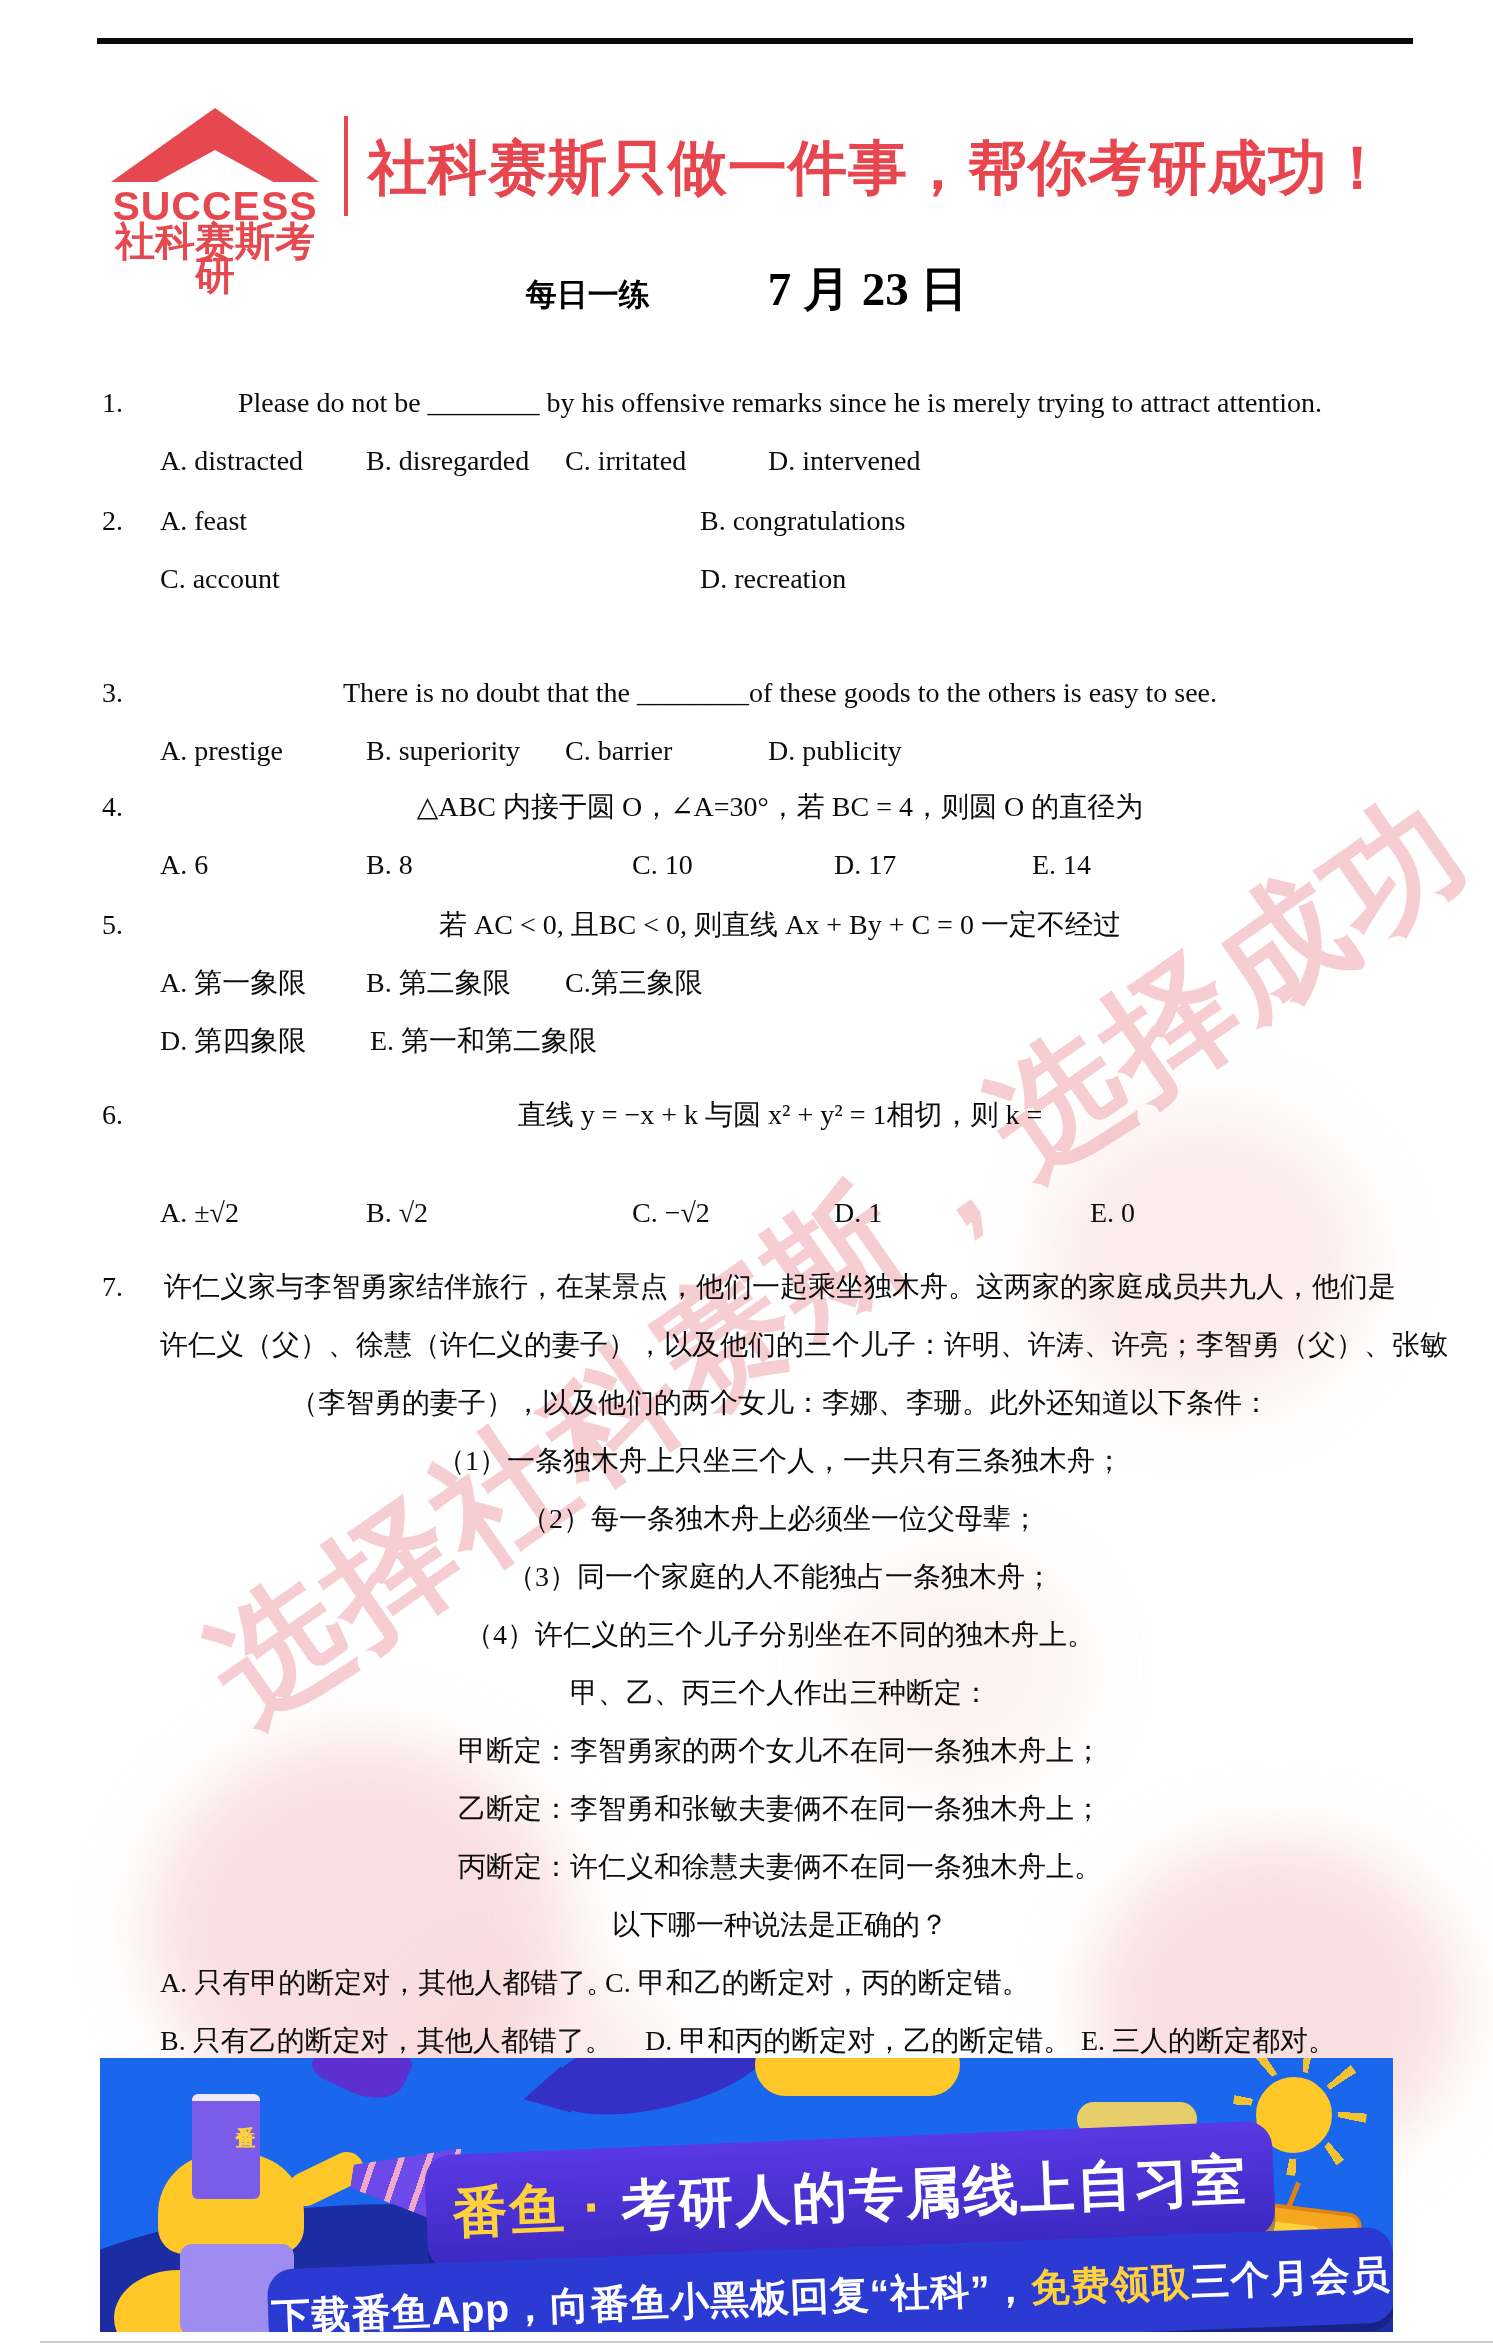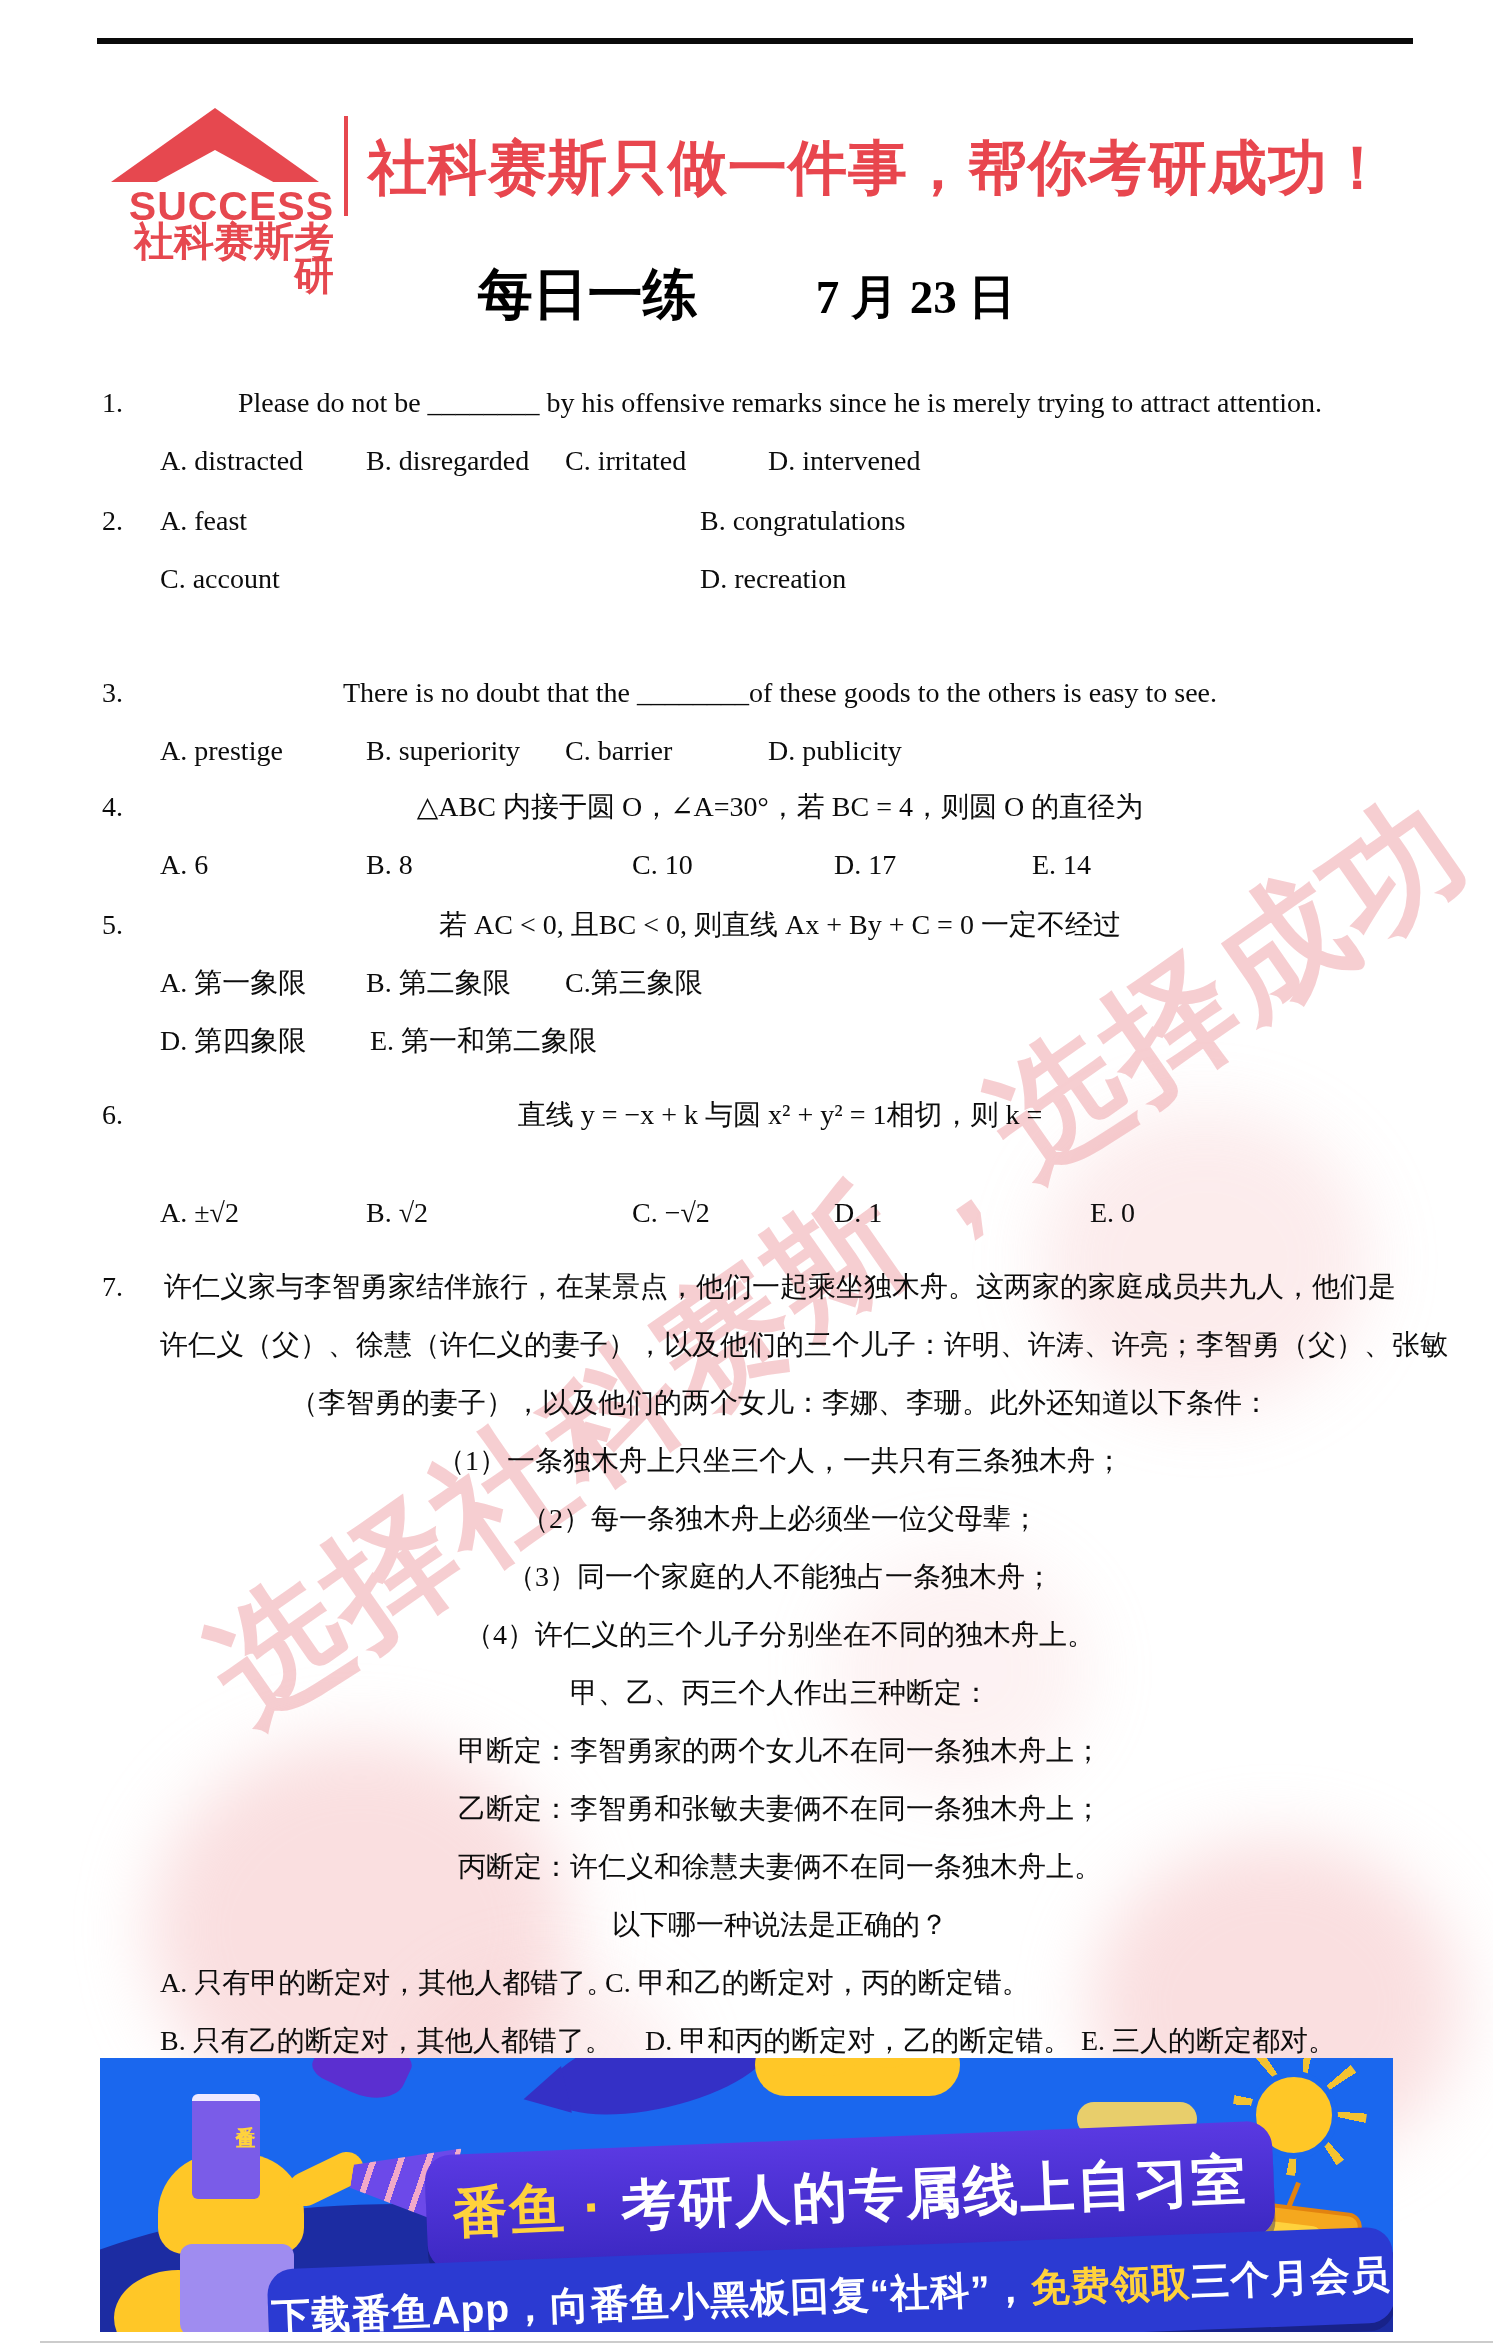--- a/index.html
+++ b/index.html
@@ -6,34 +6,34 @@
   body {
     width:1493px; height:2345px; position:relative; background:#ffffff;
     font-family:"Liberation Serif","DejaVu Serif",serif; color:#111;
     overflow:hidden;
   }
 
   
   .top-rule { position:absolute; left:97px; top:38px; width:1316px; height:6px; background:#0a0a0a; }
 
   
-  .logo { position:absolute; left:96px; top:108px; width:238px; text-align:right; color:#e6484f; z-index:4; }
+  .logo { position:absolute; left:96px; top:108px; width:238px; text-align:center; color:#e6484f; z-index:4; }
   .logo-tri { width:0; height:0; margin:0 auto; border-left:104px solid transparent; border-right:104px solid transparent; border-bottom:74px solid #e6484f; position:relative; }
   .logo-tri::after { content:""; position:absolute; left:-62px; top:42px; width:0; height:0;
     border-left:62px solid transparent; border-right:62px solid transparent; border-bottom:34px solid #fff; }
   .logo-name { font-family:"Liberation Sans","DejaVu Sans",sans-serif; font-weight:900; font-size:41px; letter-spacing:1px; line-height:44px; margin-top:2px; }
   .logo-sub  { font-family:Liberation Mono, monospace; font-weight:800; font-size:40px; line-height:34px; }
   .logo-divider { position:absolute; left:344px; top:116px; width:4px; height:100px; background:#e6484f; z-index:4; }
   .slogan { position:absolute; left:368px; top:118px; width:1030px; white-space:nowrap;
     font-family:"Liberation Sans","DejaVu Sans",sans-serif; font-weight:900; font-size:59px; line-height:100px;
     color:#e8464e; letter-spacing:1px; z-index:4; }
 
   
   .doc-title { position:absolute; left:0; top:258px; width:100%; text-align:center; z-index:4; }
-  .doc-title .t-name { font-family:"Liberation Sans","DejaVu Sans",sans-serif; font-weight:900; font-size:55px; color:#000; }
+  .doc-title .t-name { font-family:"Liberation Sans","DejaVu Sans",sans-serif; font-weight:900; font-size:31px; color:#000; }
   .doc-title .t-date { font-family:"Liberation Serif","DejaVu Serif",serif; font-weight:700; font-size:47px; color:#000; margin-left:118px; }
 
   
   .watermark { position:absolute; left:225px; top:1600px; transform:rotate(-35deg); transform-origin:0 50%;
     font-family:"Liberation Sans","DejaVu Sans",sans-serif; font-weight:700; font-size:132px; letter-spacing:4px;
     color:rgba(236,152,158,0.48); white-space:nowrap; z-index:1; }
   .blob { position:absolute; border-radius:50%; filter:blur(34px); background:rgba(246,196,198,0.55); z-index:0; }
 
   
   .q { position:absolute; left:100px; width:1300px; font-size:28px; line-height:58px; z-index:2; color:#0c0c0c; }

